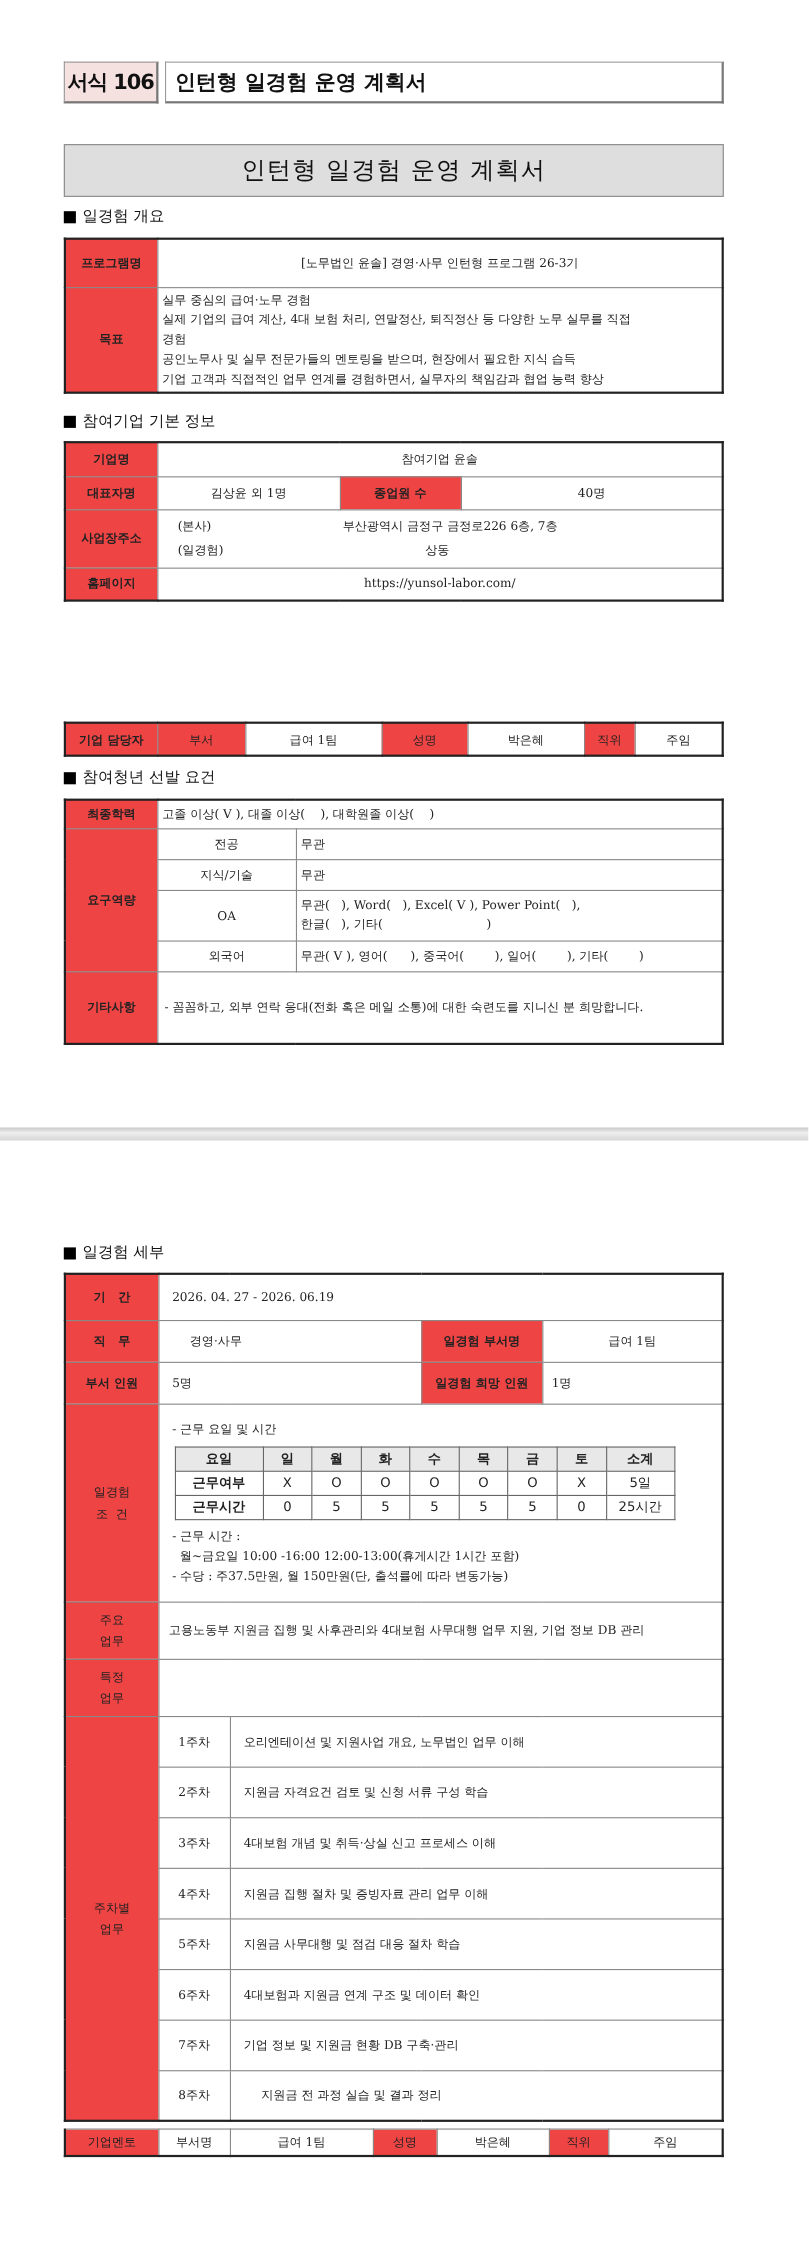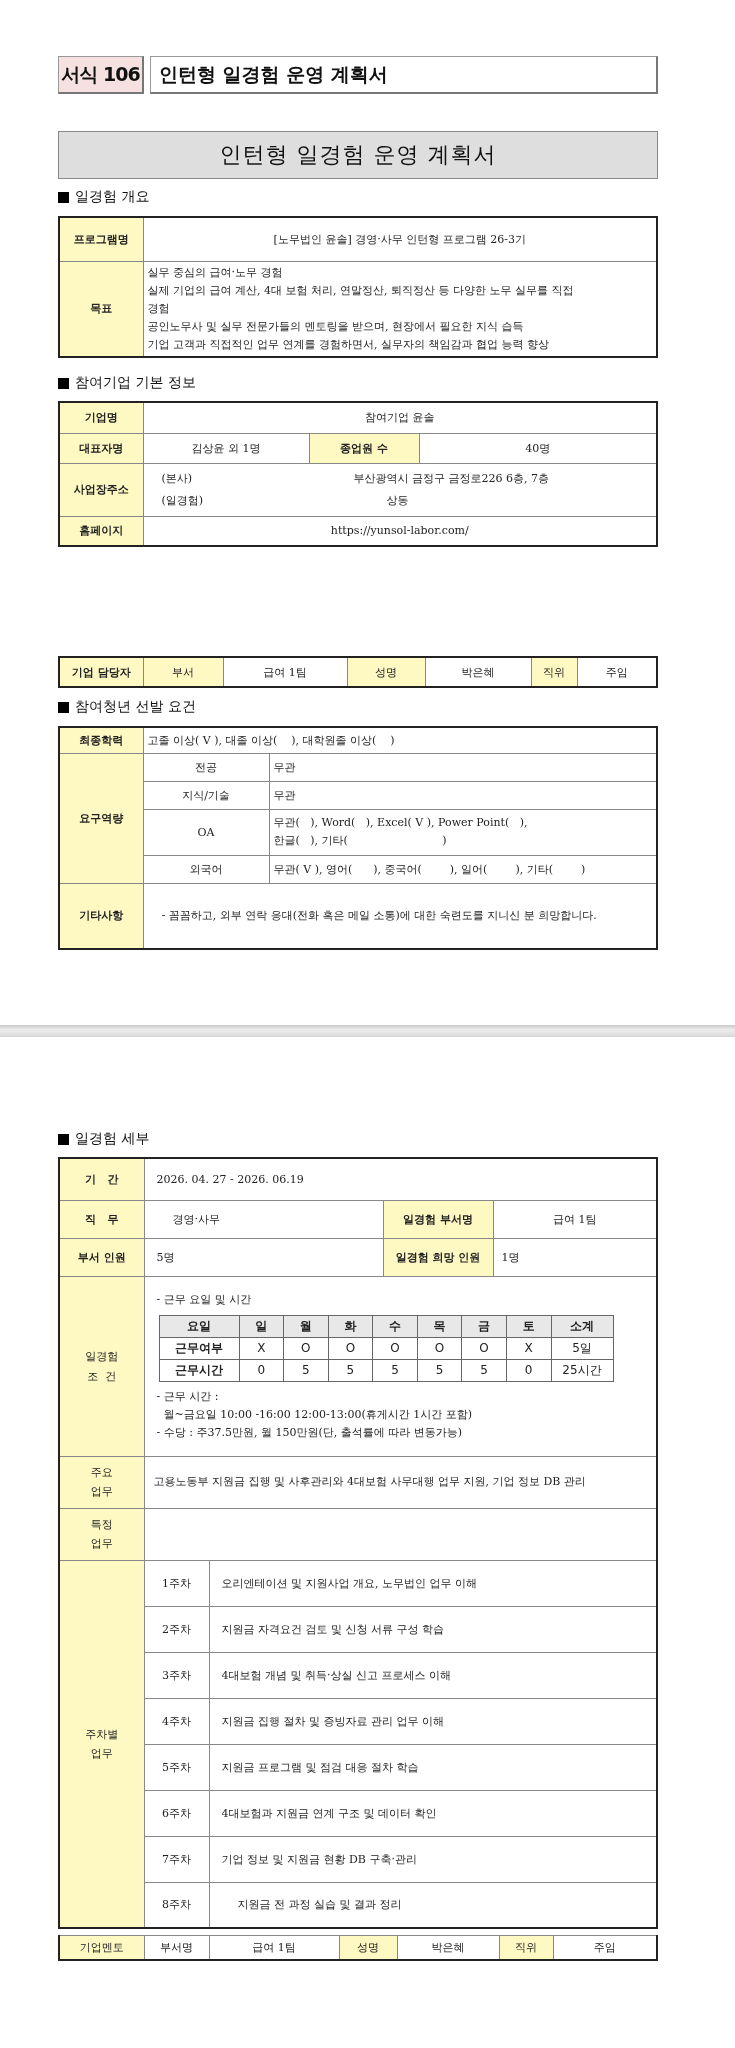--- a/index.html
+++ b/index.html
@@ -19,21 +19,21 @@
 
   .doc-title { position: absolute; left: 58px; top: 131px; width: 600px; height: 48px; background: #dedede; border: 1px solid #888;
     font-size: 22px; display: flex; align-items: center; justify-content: center; color: #111; letter-spacing: 1px; }
 
   .section-h { position: absolute; left: 58px; font-size: 14px; color: #111; display: flex; align-items: center; gap: 6px; }
   .section-h .sq { width: 11px; height: 11px; background: #000; display: inline-block; }
 
   table { border-collapse: collapse; table-layout: fixed; position: absolute; left: 58px; width: 600px; }
   table.outer { border: 2px solid #222; }
   td { border: 1px solid #888; font-size: 11px; padding: 2px 4px; vertical-align: middle; }
-  td.lbl { background: #fef9c3; font-weight: bold; text-align: center; font-family: "DejaVu Sans", sans-serif; font-size: 11px; }
+  td.lbl { background: #ef4444; font-weight: bold; text-align: center; font-family: "DejaVu Sans", sans-serif; font-size: 11px; }
   td.c { text-align: center; }
   .ml div { line-height: 18px; }
 
   .sched { border-collapse: collapse; position: static; width: 455px; margin: 6px 0 6px 2px; border: 1.5px solid #333; }
   .sched td { font-family: "DejaVu Sans", sans-serif; text-align: center; font-size: 12px; height: 22px; padding: 0; border: 1px solid #666; }
   .sched tr:first-child td { background: #e8e8e8; font-weight: bold; }
   .sched td.rh { font-weight: bold; }
   .cond-text div { line-height: 18px; font-size: 11px; }
 </style>
 </head>
@@ -95,21 +95,21 @@
     </tr>
     <tr style="height:30px">
       <td class="lbl">대표자명</td>
       <td class="c">김상윤 외 1명</td>
       <td class="lbl">종업원 수</td>
       <td class="c">40명</td>
     </tr>
     <tr style="height:53px">
       <td class="lbl">사업장주소</td>
       <td colspan="3">
-        <div style="display:flex;line-height:22px;padding-left:14px;gap:42px;">
+        <div style="display:flex;line-height:22px;padding-left:14px;">
           <span style="width:150px">(본사)</span>
           <span>부산광역시 금정구 금정로226 6층, 7층</span>
         </div>
         <div style="display:flex;line-height:22px;padding-left:14px;">
           <span style="width:225px">(일경험)</span>
           <span>상동</span>
         </div>
       </td>
     </tr>
     <tr style="height:30px">
@@ -173,21 +173,21 @@
         <div style="white-space:pre;line-height:18px">무관(   ), Word(   ), Excel( V ), Power Point(   ),</div>
         <div style="white-space:pre;line-height:18px">한글(   ), 기타(                           )</div>
       </td>
     </tr>
     <tr style="height:28px">
       <td class="c">외국어</td>
       <td style="white-space:pre">무관( V ), 영어(      ), 중국어(        ), 일어(        ), 기타(        )</td>
     </tr>
     <tr style="height:66px">
       <td class="lbl">기타사항</td>
-      <td colspan="2" style="line-height:22px;text-align:justify;padding-left:18px">- 꼼꼼하고, 외부 연락 응대(전화 혹은 메일 소통)에 대한 숙련도를 지니신 분 희망합니다.</td>
+      <td colspan="2" style="line-height:22px;text-align:justify;padding-left:6px">- 꼼꼼하고, 외부 연락 응대(전화 혹은 메일 소통)에 대한 숙련도를 지니신 분 희망합니다.</td>
     </tr>
   </tbody>
     </table>
 </div>
 
 <div class="gutter"></div>
 
 <div class="page page2"></div>
 
 <div class="section-h" style="top:1130px;">
@@ -298,21 +298,21 @@
   <tr style="height:46px">
     <td class="c">3주차</td>
     <td colspan="3" style="padding-left:12px">4대보험 개념 및 취득·상실 신고 프로세스 이해</td>
   </tr>
   <tr style="height:46px">
     <td class="c">4주차</td>
     <td colspan="3" style="padding-left:12px">지원금 집행 절차 및 증빙자료 관리 업무 이해</td>
   </tr>
   <tr style="height:46px">
     <td class="c">5주차</td>
-    <td colspan="3" style="padding-left:12px">지원금 프로그램 및 점검 대응 절차 학습</td>
+    <td colspan="3" style="padding-left:12px">지원금 사무대행 및 점검 대응 절차 학습</td>
   </tr>
   <tr style="height:46px">
     <td class="c">6주차</td>
     <td colspan="3" style="padding-left:12px">4대보험과 지원금 연계 구조 및 데이터 확인</td>
   </tr>
   <tr style="height:46px">
     <td class="c">7주차</td>
     <td colspan="3" style="padding-left:12px">기업 정보 및 지원금 현황 DB 구축·관리</td>
   </tr>
   <tr style="height:46px">

